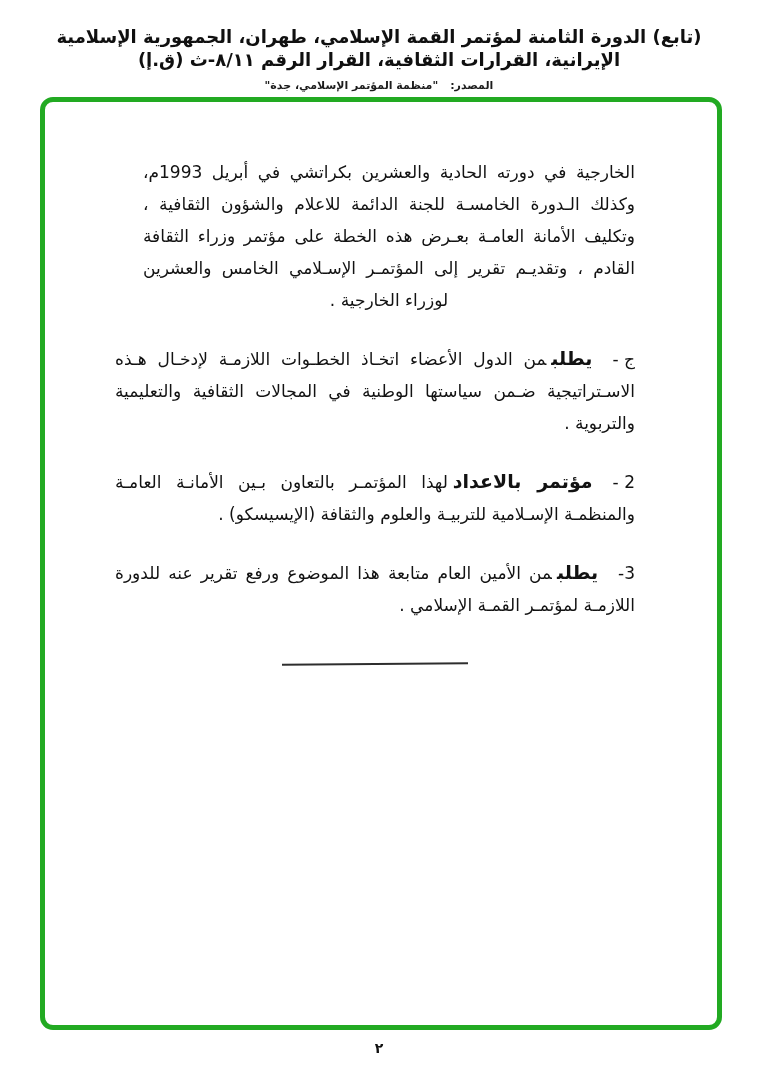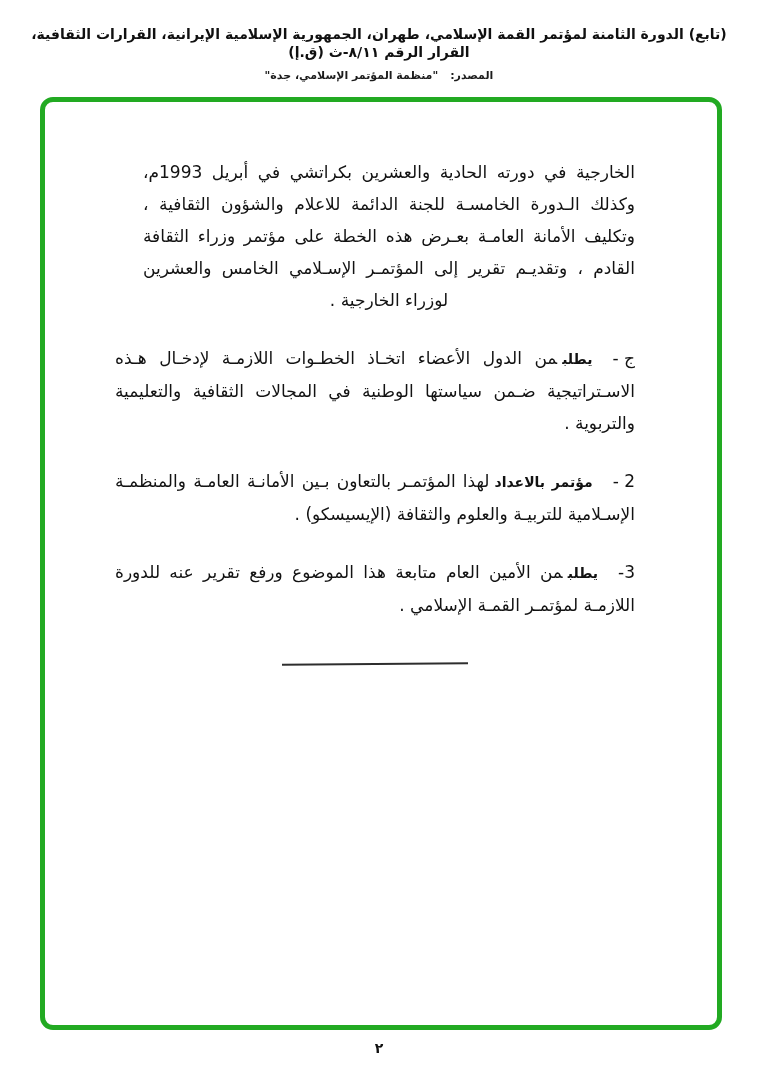--- a/index.html
+++ b/index.html
@@ -11,21 +11,21 @@
     font-family:"DejaVu Sans", sans-serif;
     overflow:hidden;
   }
 
   
   .doc-header {
     position:absolute; top:26px; left:0; right:0;
     text-align:center; direction:rtl;
   }
   .header-line1 {
-    font-size:14px; font-weight:bold;
+    font-size:18px; font-weight:bold;
     padding:0 30px; line-height:1.25;
     color:#101010;
   }
   .header-line2 {
     margin-top:8px;
     font-size:11px; font-weight:bold; color:#1c1c1c;
   }
   .header-line2 .src-label { margin-left:12px; }
 
   
@@ -51,21 +51,21 @@
     text-align-last:center;   
     margin-left:28px;
   }
   .item { margin-top:26px; text-align:justify; }
   .item .marker {
     display:inline-block;
     direction:rtl;
     margin-left:20px;          
     font-size:17px;
   }
-  .item .lead { font-weight:bold; margin-left:5px; font-size:14px; }
+  .item .lead { font-weight:bold; margin-left:5px; font-size:19px; }
 
   
   .end-rule {
     width:186px; height:2px;
     background:#2e2e2e;
     margin:42px auto 0 auto;
     transform:rotate(-0.5deg);
   }
 
   

